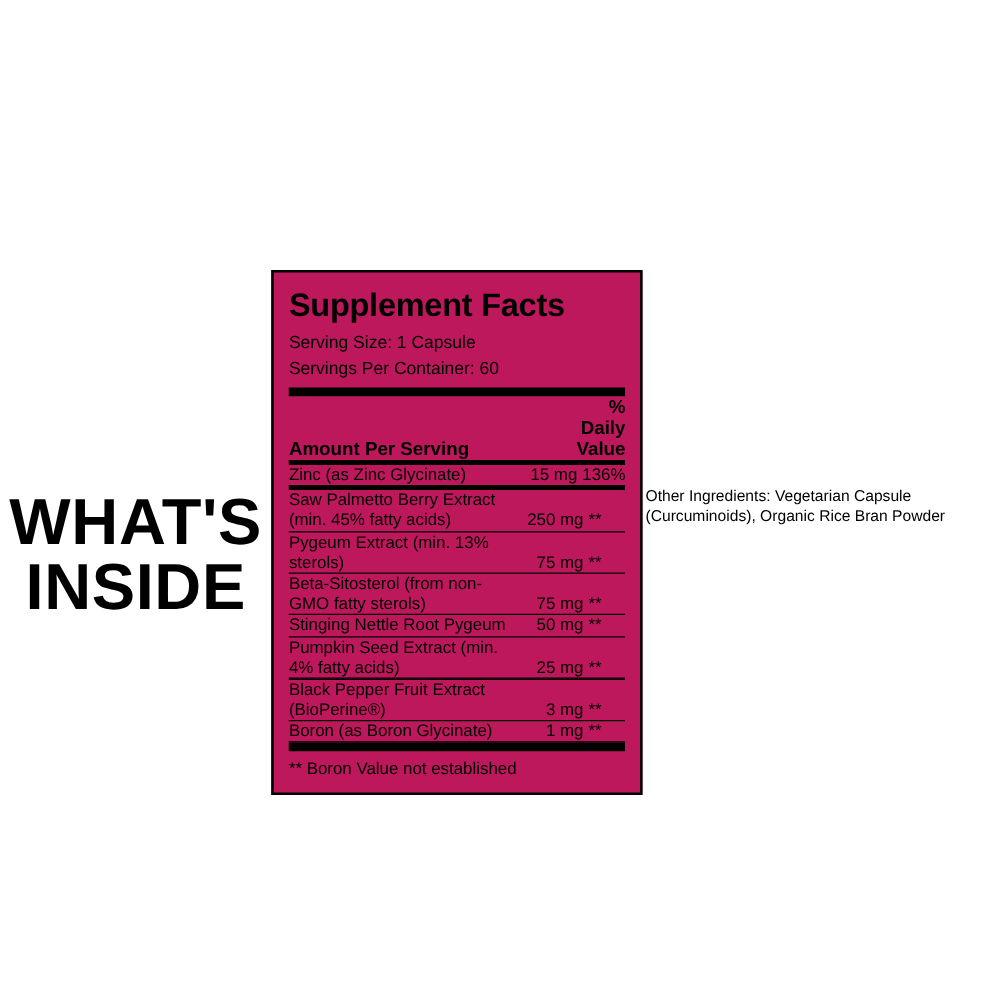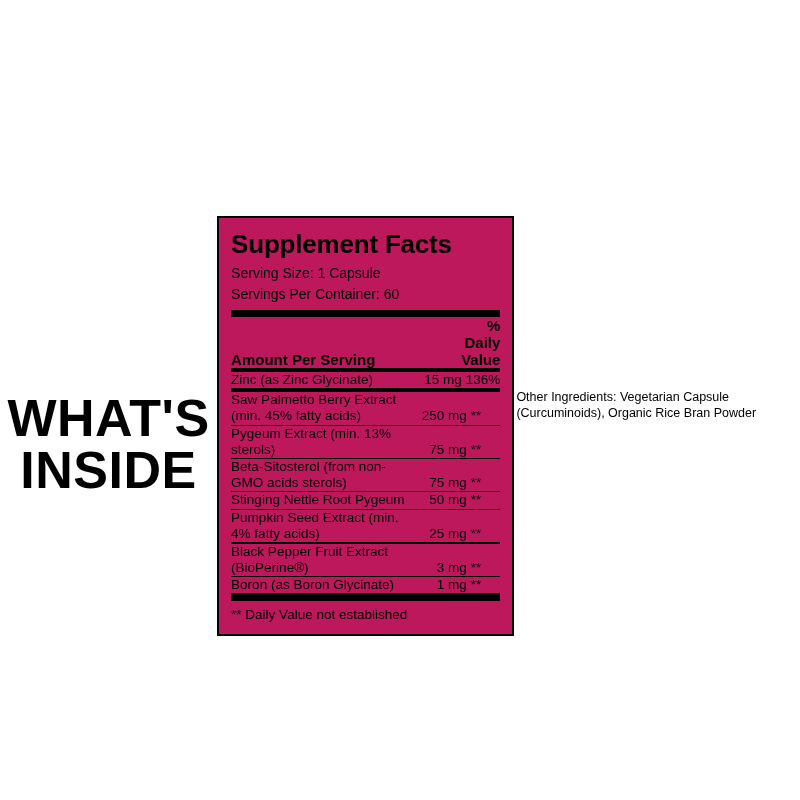--- a/index.html
+++ b/index.html
@@ -160,21 +160,21 @@
           <td class="col-amt">75 mg</td>
           <td class="col-dv">**</td>
         </tr>
       </tbody>
     </table>
     <div class="rule-thin"></div>
 
     <table class="facts">
       <tbody>
         <tr class="row">
-          <td class="col-name">Beta-Sitosterol (from non-GMO acids sterols)</td>
+          <td class="col-name">Beta-Sitosterol (from non-GMO fatty sterols)</td>
           <td class="col-amt">75 mg</td>
           <td class="col-dv">**</td>
         </tr>
       </tbody>
     </table>
     <div class="rule-thin"></div>
 
     <table class="facts">
       <tbody>
         <tr class="row">
@@ -217,19 +217,19 @@
           <td class="col-amt">1 mg</td>
           <td class="col-dv">**</td>
         </tr>
       </tbody>
     </table>
     <div class="rule-thin"></div>
 
 
     <div class="rule-bottom"></div>
 
-    <div class="footnote">** Daily Value not established</div>
+    <div class="footnote">** Boron Value not established</div>
 
   </div>
 
   <div class="other-ing">Other Ingredients: Vegetarian Capsule (Curcuminoids), Organic Rice Bran Powder</div>
 
 </div>
 
 </body></html>

